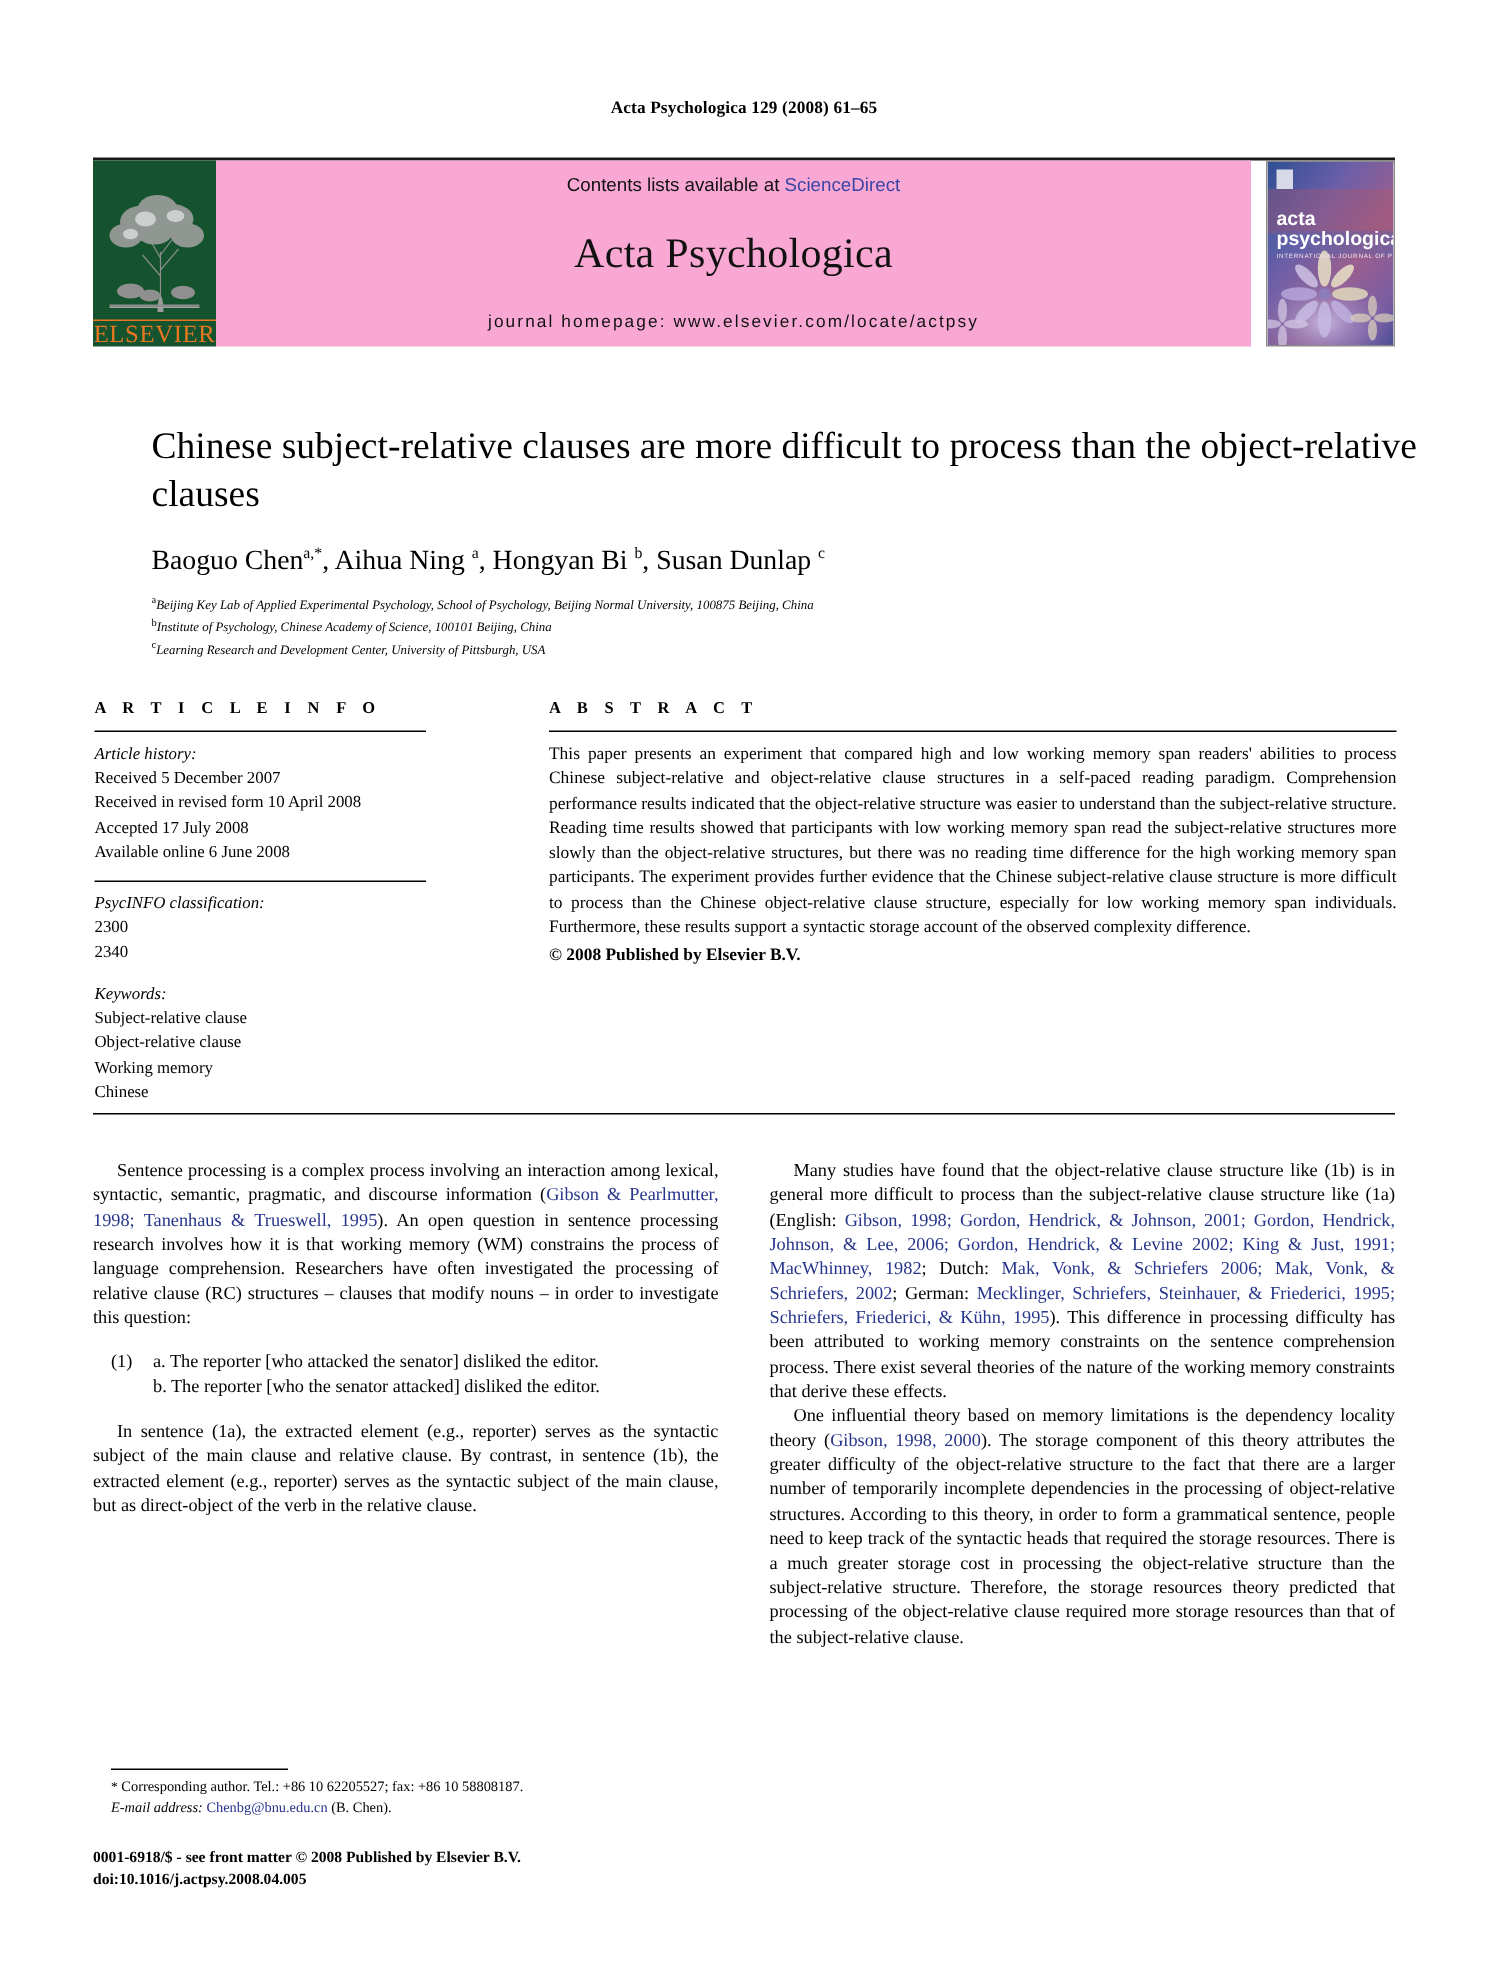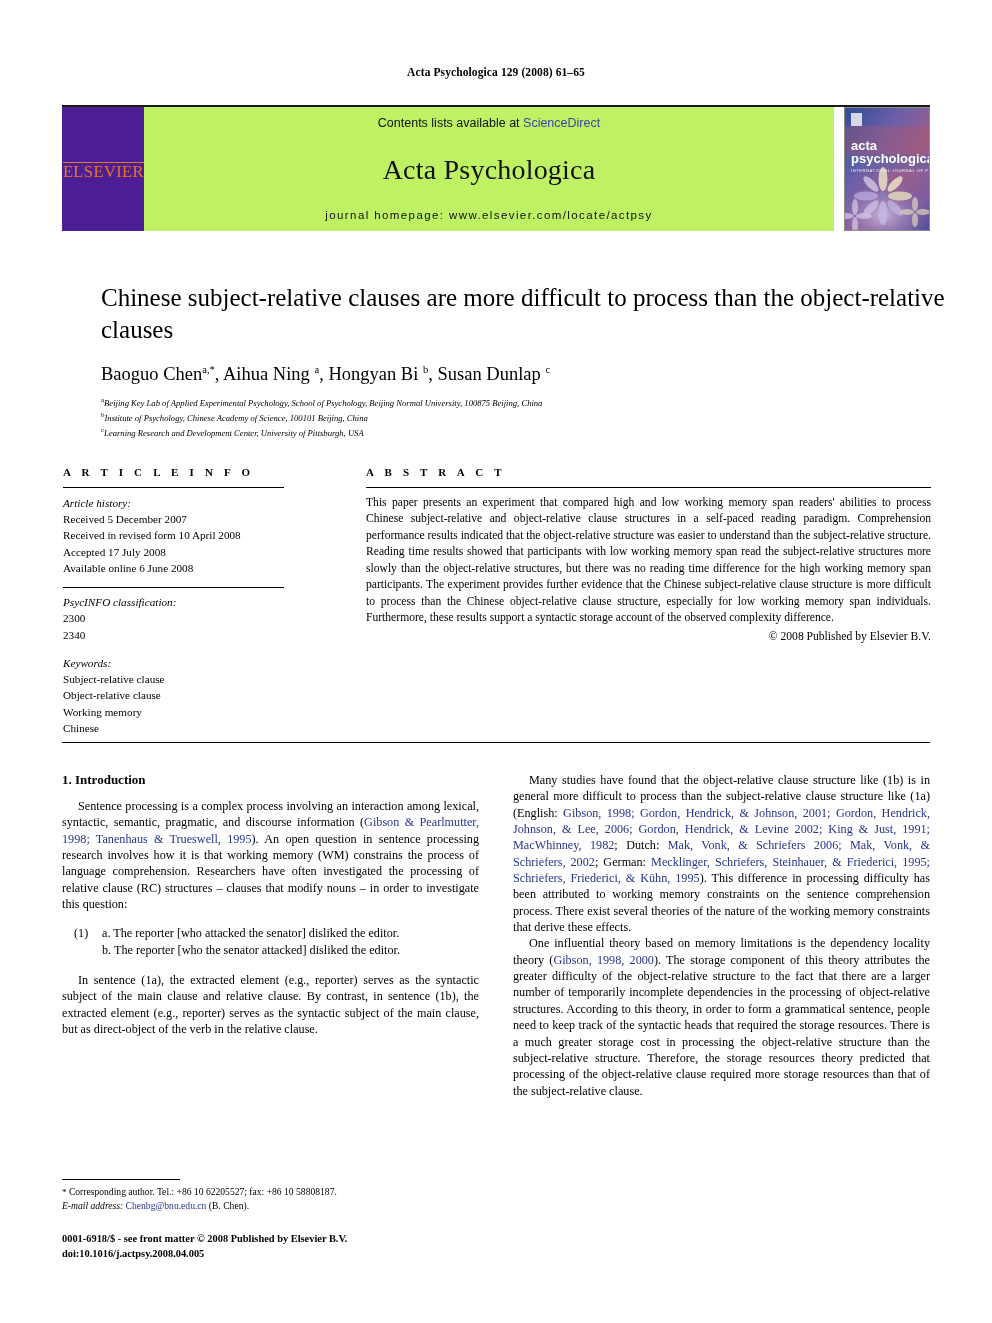--- a/index.html
+++ b/index.html
@@ -44,40 +44,40 @@
     border-top: 2px solid #1a1a1a;
     display: flex;
     flex-direction: row;
     align-items: stretch;
   }
   .elsevier-logo {
     width: 82px;
     flex: 0 0 82px;
     padding-top: 4px;
     display: flex;
-    flex-direction: row;
+    flex-direction: column;
     align-items: center;
     justify-content: flex-end;
-    background: #4c1d95;
+    background: #14532d;
   }
   .tree-svg { display:block; }
   .elsevier-word {
     font-family: "Liberation Serif", serif;
     font-size: 16.5px;
     color: #E87722;
     letter-spacing: 0.4px;
     line-height: 1;
     border-top: 1.2px solid #E87722;
     padding-top: 1px;
     margin-top: 1px;
   }
 
   .masthead-center {
     flex: 1 1 auto;
-    background: #bef264;
+    background: #f9a8d4;
     position: relative;
     height: 124px;
     display: flex;
     flex-direction: column;
     align-items: center;
     justify-content: space-between;
     padding: 9px 0 10px 0;
     box-sizing: border-box;
   }
   .contents-line {
@@ -190,22 +190,21 @@
 
   .abstract-body {
     font-size: 11.6px;
     line-height: 1.42;
     text-align: justify;
     margin: 0;
   }
   .copyright {
     margin-top: 3px;
     font-size: 11.6px;
-    text-align: right;
-    font-weight: normal;
+    font-weight: bold;
   }
 
   .divider-bottom {
     position: absolute;
     top: 742px;
     left: 62px;
     width: 868px;
     border-top: 1.6px solid #000;
   }
 
@@ -250,21 +249,21 @@
     flex-direction: row;
     text-align: justify;
   }
   .ex-num { flex: 0 0 28px; }
   .ex-text { flex: 1 1 auto; text-align: justify; }
   .ex-sub { padding-left: 28px; text-align: justify; }
 
   
   .footnote {
     position: absolute;
-    left: 62px;
+    left: 74px;
     top: 1179px;
     width: 417px;
     font-size: 9.6px;
     line-height: 1.46;
   }
   .footnote-rule {
     border-top: 1px solid #000;
     width: 118px;
     margin-bottom: 5px;
   }
@@ -420,21 +419,20 @@
       <p class="abstract-body">This paper presents an experiment that compared high and low working memory span readers' abilities to process Chinese subject-relative and object-relative clause structures in a self-paced reading paradigm. Comprehension performance results indicated that the object-relative structure was easier to understand than the subject-relative structure. Reading time results showed that participants with low working memory span read the subject-relative structures more slowly than the object-relative structures, but there was no reading time difference for the high working memory span participants. The experiment provides further evidence that the Chinese subject-relative clause structure is more difficult to process than the Chinese object-relative clause structure, especially for low working memory span individuals. Furthermore, these results support a syntactic storage account of the observed complexity difference.</p>
       <div class="copyright">© 2008 Published by Elsevier B.V.</div>
     </div>
   </div>
 
   <div class="divider-bottom"></div>
 
   <div class="body-cols">
 
     <div class="body-col">
-      <div class="sec-title">1. Introduction</div>
 
       <p class="para"><span>Sentence processing is a complex process involving an interaction among lexical, syntactic, semantic, pragmatic, and discourse information (</span><span class="ref">Gibson &amp; Pearlmutter, 1998; Tanenhaus &amp; Trueswell, 1995</span><span>). An open question in sentence processing research involves how it is that working memory (WM) constrains the process of language comprehension. Researchers have often investigated the processing of relative clause (RC) structures – clauses that modify nouns – in order to investigate this question:</span></p>
 
       <div class="example-block">
         <div class="ex-row">
           <span class="ex-num">(1)</span>
           <span class="ex-text">a. The reporter [who attacked the senator] disliked the editor.</span>
         </div>
         <div class="ex-sub">b. The reporter [who the senator attacked] disliked the editor.</div>
       </div>

